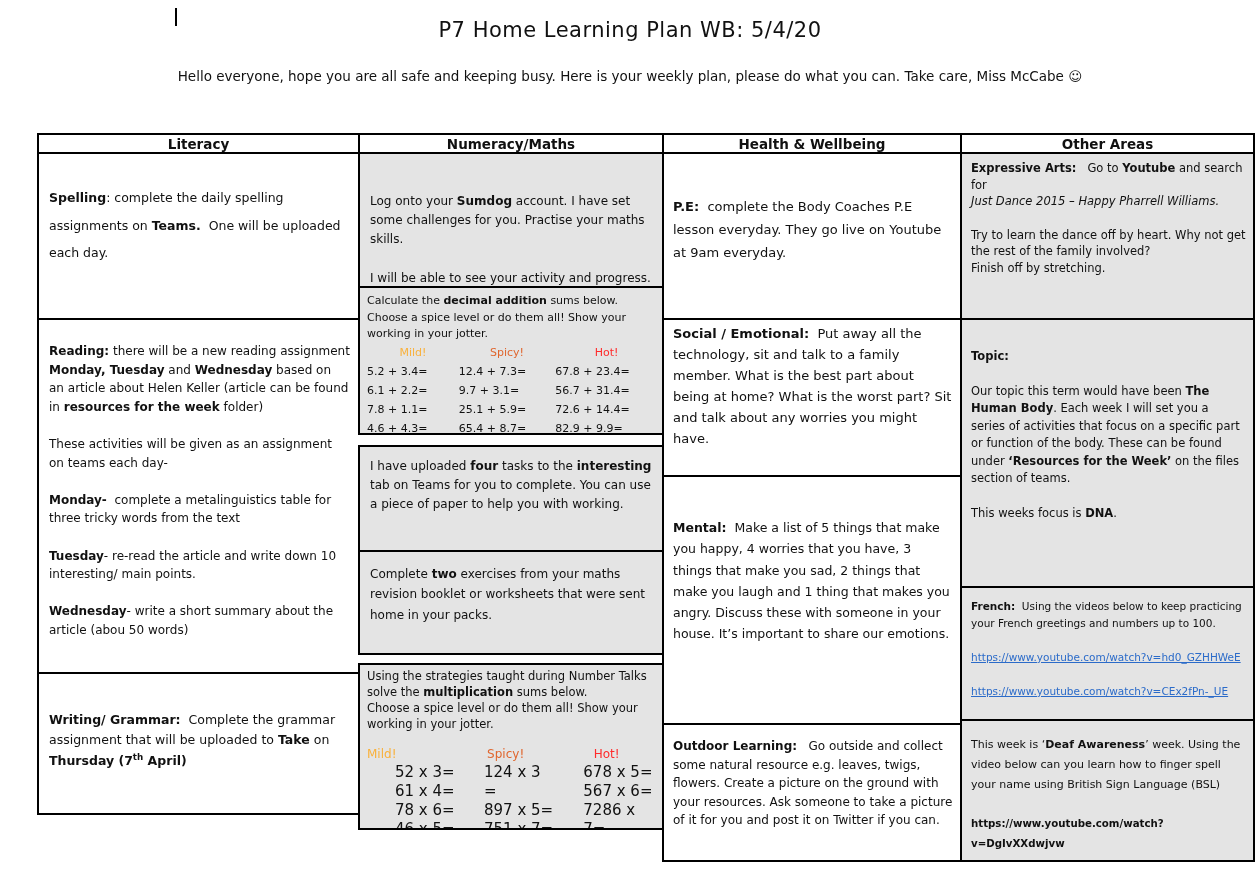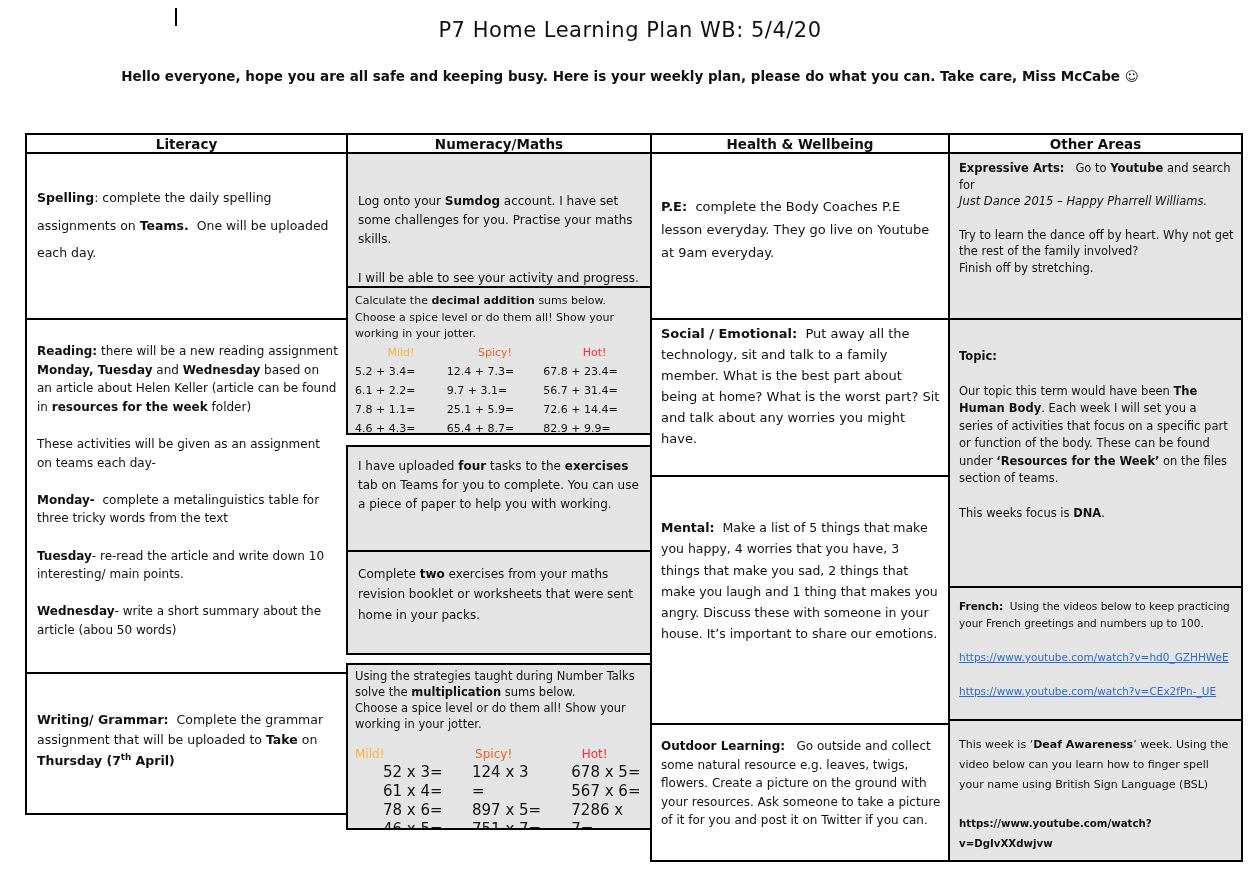--- a/index.html
+++ b/index.html
@@ -1,20 +1,20 @@
 <!DOCTYPE html>
 <html><head>
 <meta charset="utf-8">
 <style>
   html,body{margin:0;padding:0;background:#fff;}
   body{font-family:"DejaVu Sans",sans-serif;color:#111;width:1260px;height:882px;position:relative;overflow:hidden;}
   .cursor-mark{position:absolute;left:175px;top:8px;width:2px;height:18px;background:#000;}
   .page-title{position:absolute;top:18px;left:0;width:1260px;text-align:center;font-size:21px;font-weight:500;letter-spacing:.5px;}
-  .greeting{position:absolute;top:68px;left:0;width:1260px;text-align:center;font-size:13.5px;font-weight:bold;}
-  .plan-table{position:absolute;left:25px;top:133px;display:flex;}
+  .greeting{position:absolute;top:68px;left:0;width:1260px;text-align:center;font-size:13.5px;font-weight:normal;}
+  .plan-table{position:absolute;left:37px;top:133px;display:flex;}
   .col{display:flex;flex-direction:column;}
   .col + .col{margin-left:-2px;}
   .col-1{width:323px;} .col-2{width:306px;} .col-3{width:300px;} .col-4{width:295px;}
   .cell{border:2px solid #000;box-sizing:border-box;background:#fff;overflow:hidden;white-space:pre-wrap;}
   .cell + .cell{margin-top:-2px;}
   .gap{border:none;background:#fff;margin-top:0 !important;}
   .after-gap{margin-top:0 !important;}
   .gray{background:#e4e4e4;}
   .hdr{height:21px;font-weight:bold;font-size:13.5px;text-align:center;line-height:18px;white-space:normal;}
   
@@ -83,21 +83,21 @@
   </div>
 
   <div class="col col-2">
     <div class="cell hdr">Numeracy/Maths</div>
     <div class="cell gray c-sumdog"><span>Log onto your </span><span style="font-weight: bold;">Sumdog</span><span> account. I have set some challenges for you. Practise your maths skills.
 
 I will be able to see your activity and progress.</span></div>
     <div class="cell gray c-decimal"><span><span>Calculate the </span><span style="font-weight: bold;">decimal addition</span><span> sums below.
 Choose a spice level or do them all! Show your working in your jotter.</span></span><div class="sums grid-decimal"><div class="sum-col"><div class="sum-label" style="color: rgb(249, 177, 60); text-align: center;">Mild!</div><div class="sum-item">5.2 + 3.4=</div><div class="sum-item">6.1 + 2.2=</div><div class="sum-item">7.8 + 1.1=</div><div class="sum-item">4.6 + 4.3=</div></div><div class="sum-col"><div class="sum-label" style="color: rgb(224, 102, 46); text-align: center;">Spicy!</div><div class="sum-item">12.4 + 7.3=</div><div class="sum-item">9.7 + 3.1=</div><div class="sum-item">25.1 + 5.9=</div><div class="sum-item">65.4 + 8.7=</div></div><div class="sum-col"><div class="sum-label" style="color: rgb(255, 43, 43); text-align: center;">Hot!</div><div class="sum-item">67.8 + 23.4=</div><div class="sum-item">56.7 + 31.4=</div><div class="sum-item">72.6 + 14.4=</div><div class="sum-item">82.9 + 9.9=</div></div></div></div>
     <div class="gap gap-a"></div>
-    <div class="cell gray c-four after-gap"><span>I have uploaded </span><span style="font-weight: bold;">four</span><span> tasks to the </span><span style="font-weight: bold;">exercises</span><span> tab on Teams for you to complete. You can use a piece of paper to help you with working.</span></div>
+    <div class="cell gray c-four after-gap"><span>I have uploaded </span><span style="font-weight: bold;">four</span><span> tasks to the </span><span style="font-weight: bold;">interesting</span><span> tab on Teams for you to complete. You can use a piece of paper to help you with working.</span></div>
     <div class="cell gray c-two"><span>Complete </span><span style="font-weight: bold;">two</span><span> exercises from your maths revision booklet or worksheets that were sent home in your packs.</span></div>
     <div class="gap gap-b"></div>
     <div class="cell gray c-mult after-gap"><span><span>Using the strategies taught during Number Talks solve the </span><span style="font-weight: bold;">multiplication</span><span> sums below.
 Choose a spice level or do them all! Show your working in your jotter.</span></span><div class="sums grid-mult"><div class="sum-col"><div class="sum-label" style="color: rgb(249, 177, 60); text-align: left;">Mild!</div><div class="sum-item">52 x 3=</div><div class="sum-item">61 x 4=</div><div class="sum-item">78 x 6=</div><div class="sum-item">46 x 5=</div></div><div class="sum-col"><div class="sum-label" style="color: rgb(224, 102, 46); text-align: center;">Spicy!</div><div class="sum-item">124 x 3 =</div><div class="sum-item">897 x 5=</div><div class="sum-item">751 x 7=</div><div class="sum-item">854 x 7=</div></div><div class="sum-col"><div class="sum-label" style="color: rgb(255, 43, 43); text-align: center;">Hot!</div><div class="sum-item">678 x 5=</div><div class="sum-item">567 x 6=</div><div class="sum-item">7286 x 7=</div><div class="sum-item">8299 x 9=</div></div></div></div>
   </div>
 
   <div class="col col-3">
     <div class="cell hdr">Health &amp; Wellbeing</div>
     <div class="cell c-pe"><span style="font-weight: bold;">P.E:</span><span>  complete the Body Coaches P.E lesson everyday. They go live on Youtube at 9am everyday.</span></div>
     <div class="cell c-social"><span style="font-weight: bold;">Social / Emotional:</span><span>  Put away all the technology, sit and talk to a family member. What is the best part about being at home? What is the worst part? Sit and talk about any worries you might have.</span></div>

